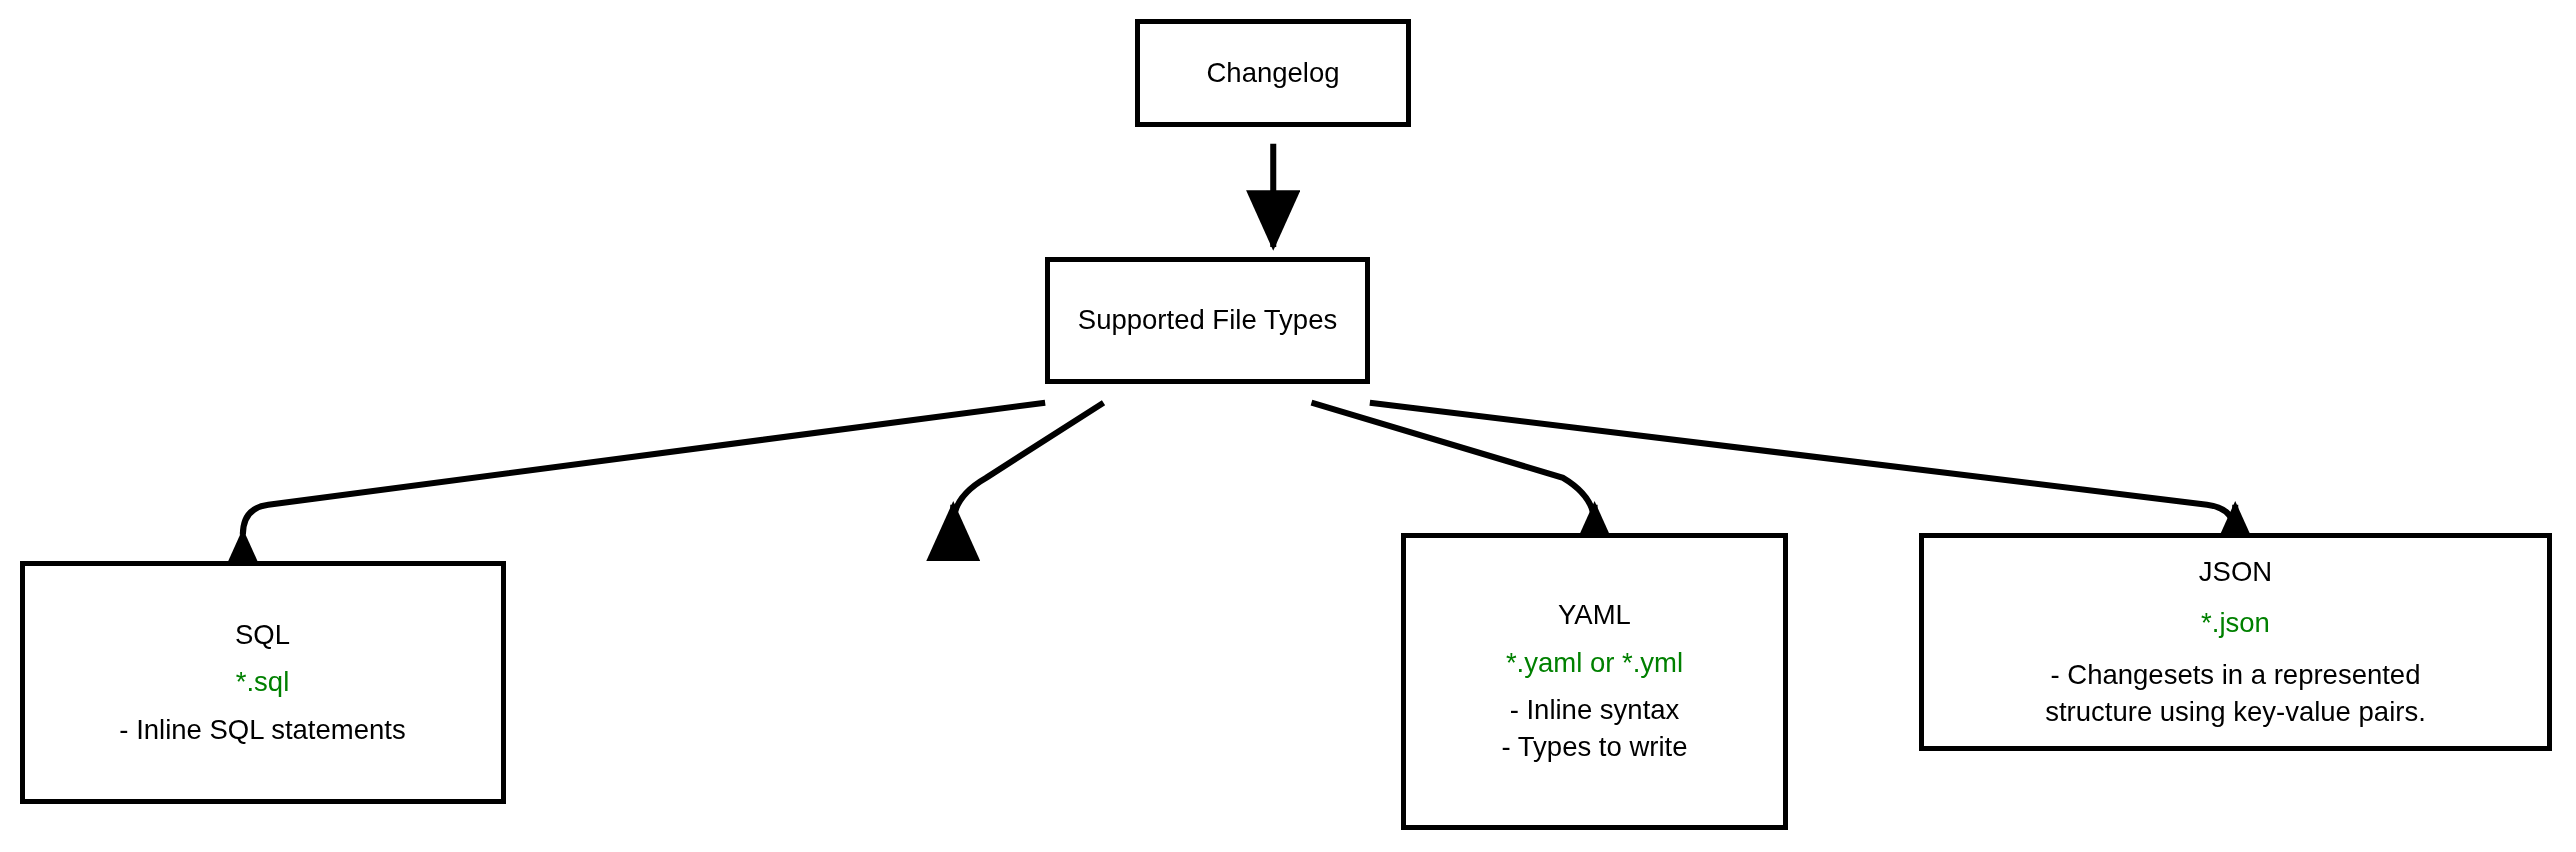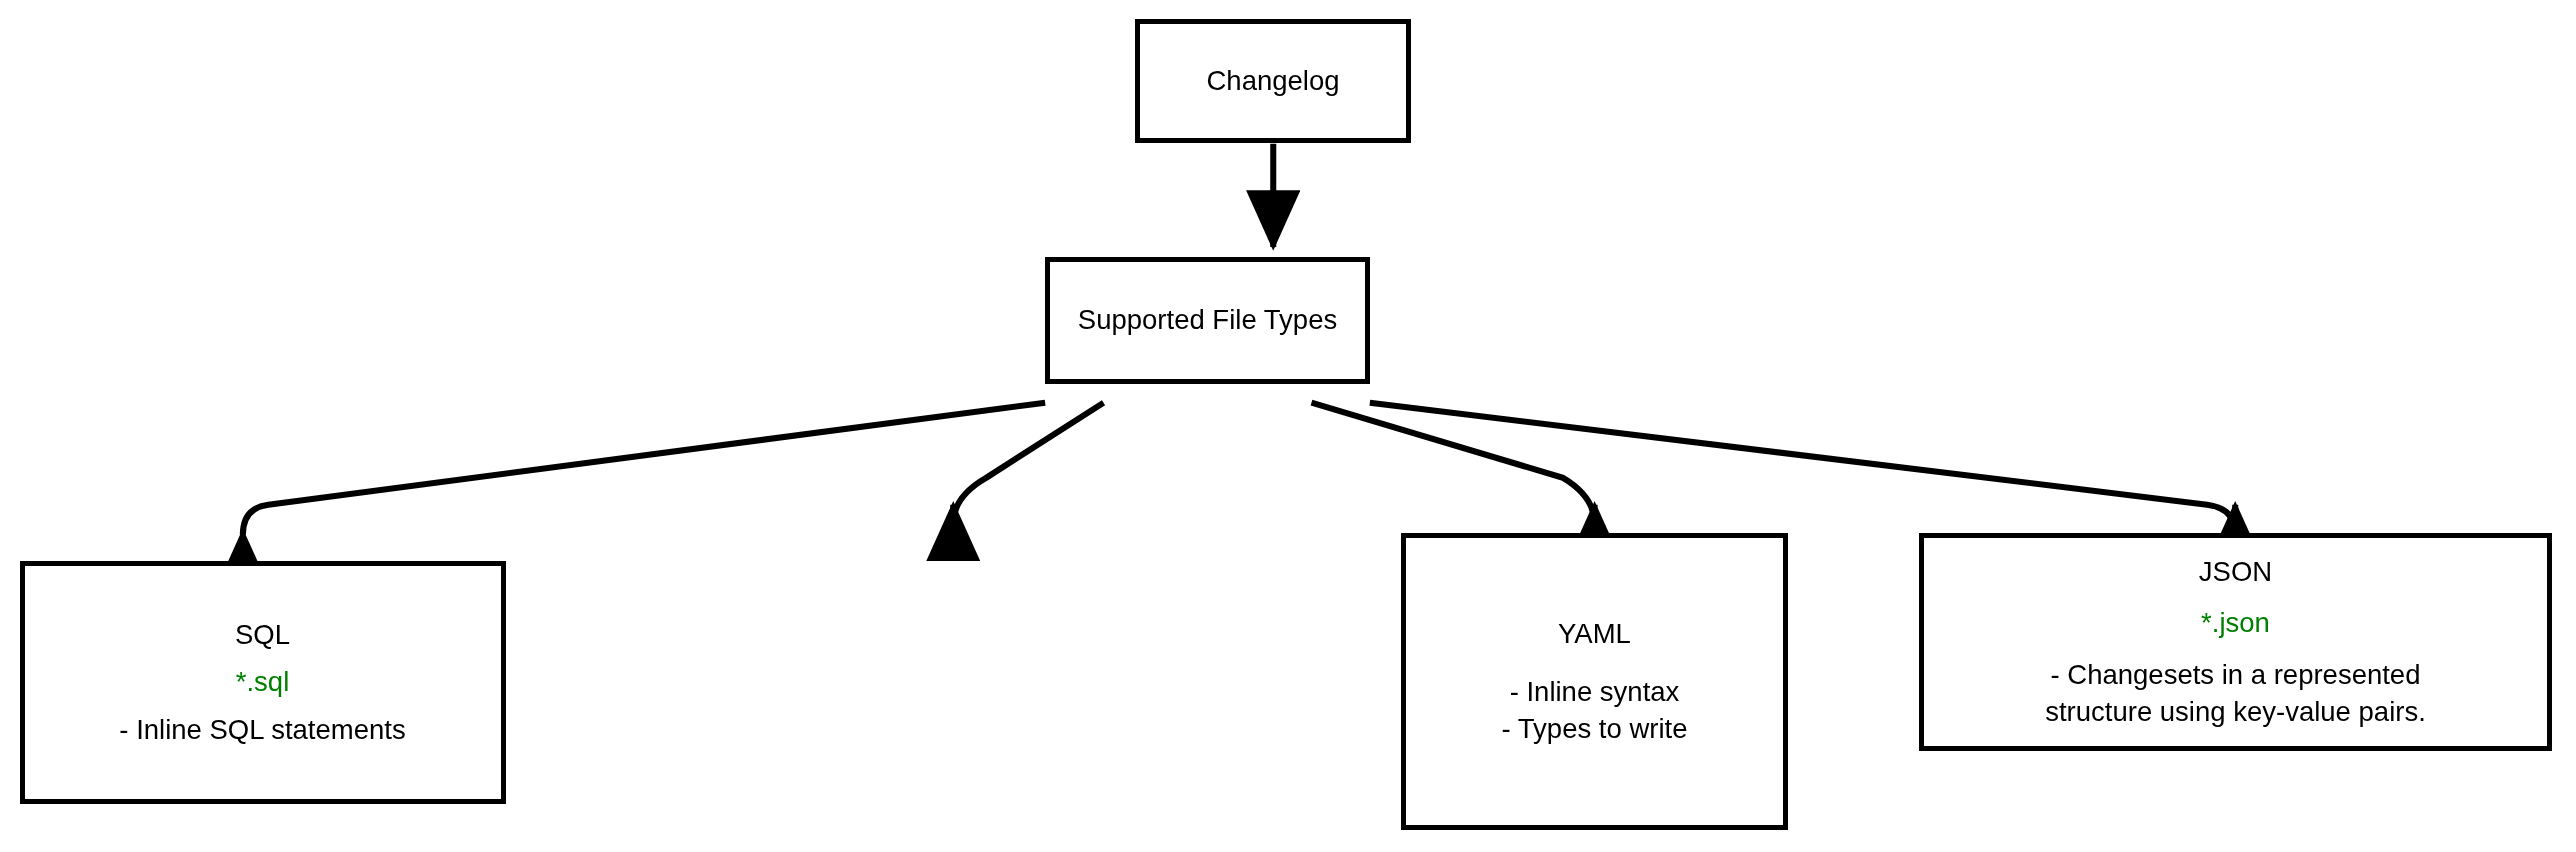--- a/index.html
+++ b/index.html
@@ -66,40 +66,41 @@
 
     <path d="M 1558 600 L 400 752 Q 362 757 362 797 L 362 793" fill="none" stroke="#000000" stroke-width="9" marker-end="url(#arrowhead)"></path>
 
     <path d="M 1645 600 L 1470 712 Q 1421 740 1421 780 L 1421 752" fill="none" stroke="#000000" stroke-width="9" marker-end="url(#arrowhead)"></path>
 
     <path d="M 1955 600 L 2330 712 Q 2377 740 2377 780 L 2377 752" fill="none" stroke="#000000" stroke-width="9" marker-end="url(#arrowhead)"></path>
 
     <path d="M 2042 600 L 3290 752 Q 3332 757 3332 797 L 3332 752" fill="none" stroke="#000000" stroke-width="9" marker-end="url(#arrowhead)"></path>
   </svg>
 
-  <div class="node" style="left:1135px; top:19px; width:276px; height:124px;">
+  <div class="node" style="left:1135px; top:19px; width:276px; height:108px;">
     <span class="node-line">Changelog</span>
   </div>
 
   <div class="node" style="left:1045px; top:257px; width:325px; height:127px;">
     <span class="node-line">Supported File Types</span>
   </div>
 
   <div class="node" style="left:19.5px; top:561px; width:486px; height:243px;">
     <span class="node-line">SQL</span>
     <span class="gap-sm"></span>
     <span class="node-line ext">*.sql</span>
     <span class="gap-sm"></span>
     <span class="node-line">- Inline SQL statements</span>
   </div>
 
 
   <div class="node" style="left:1401px; top:533px; width:387px; height:297px;justify-content:center;">
     <span class="node-line">YAML</span>
     <span class="gap-sm"></span>
+    <span class="node-line ext">*.yaml or *.yml</span>
     <span class="gap-sm"></span>
     <span class="node-line">- Inline syntax</span>
     <span class="node-line">- Types to write</span>
   </div>
 
   <div class="node" style="left:1919px; top:533px; width:633px; height:218px;">
     <span class="node-line">JSON</span>
     <span class="gap-md"></span>
     <span class="node-line ext">*.json</span>
     <span class="gap-md"></span>

